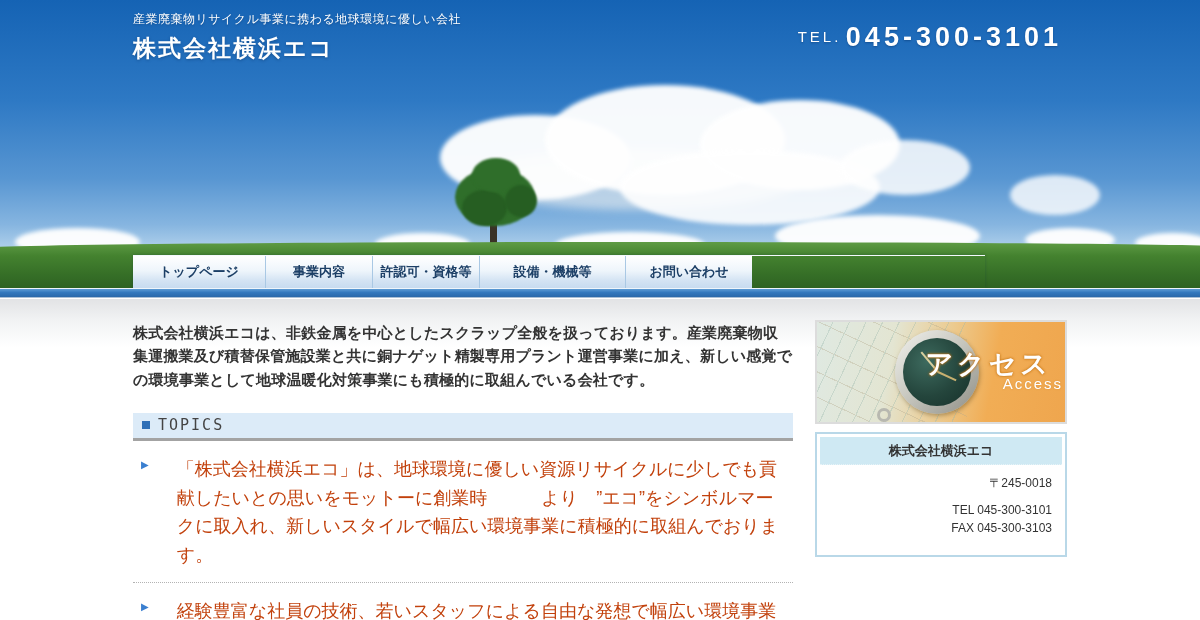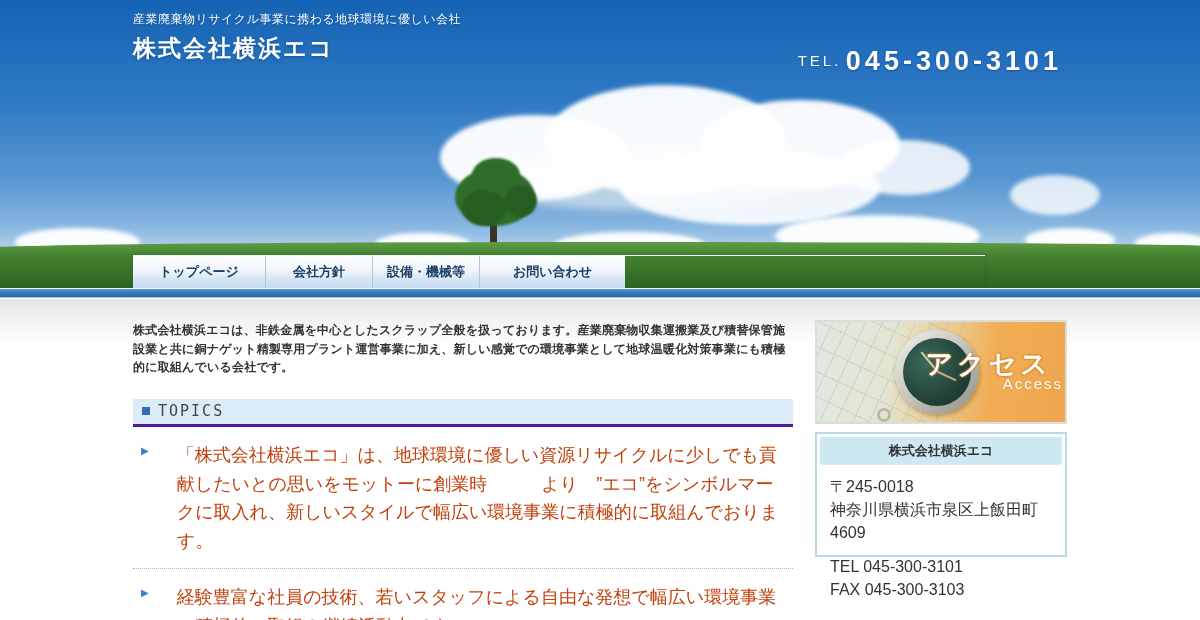--- a/index.html
+++ b/index.html
@@ -17,21 +17,21 @@
   .tree-trunk { position:absolute; width:7px; height:30px; background:#3a3226; border-radius:2px; }
   .grass { position:absolute; left:-30px; bottom:0; width:1260px; height:46px;
     background:linear-gradient(180deg,#5f9c45 0%,#44822f 30%,#366f27 70%,#2e6322 100%);
     border-radius:100% 100% 0 0 / 14px 10px 0 0; }
 
   
   .hdr-left { position:absolute; left:133px; top:11px; color:#fff; }
   .tagline { font-size:12px; letter-spacing:.5px; text-shadow:0 1px 2px rgba(0,40,90,.4); }
   .company { margin-top:5px; font-size:23px; font-weight:bold; letter-spacing:2px; text-shadow:0 1px 3px rgba(0,40,90,.4); }
   .hdr-right { position:absolute; right:138px; top:22px; color:#fff; text-align:left; }
-  .tel-line { white-space:nowrap; text-shadow:0 1px 2px rgba(0,40,90,.4);margin-top:24px; }
+  .tel-line { white-space:nowrap; text-shadow:0 1px 2px rgba(0,40,90,.4); }
   .tel-label { font-size:15px; letter-spacing:3px; vertical-align:4px; }
   .tel-num { font-size:27px; font-weight:bold; letter-spacing:4px; }
   .hdr-addr { margin-top:3px; font-size:12px; letter-spacing:.5px; padding-left:10px; text-shadow:0 1px 2px rgba(0,40,90,.4); }
 
   
   .nav { position:absolute; left:133px; top:255px; width:852px; height:33px; display:flex;
     border-top:1px solid #f4f9fd; box-shadow:0 0 3px rgba(0,30,70,.25); }
   .nav-item { height:33px; line-height:32px; text-align:center; font-size:13px; font-weight:bold; color:#1c3f66;
     background:linear-gradient(180deg,#ffffff 0%,#eef5fb 45%,#d3e3f3 75%,#c5daef 100%);
     border-left:1px solid #a9c8e4; cursor:pointer; }
@@ -43,23 +43,23 @@
 
   .blue-bar { position:absolute; left:0; top:288px; width:1200px; height:10px;
     background:linear-gradient(180deg,#5d9bd4 0%,#3277bd 45%,#2a68a9 100%);
     border-top:1px solid #eef5fb; border-bottom:1px solid #a9bed4; }
 
   .content-bg { position:absolute; left:0; top:299px; width:1200px; height:321px;
     background:linear-gradient(180deg,#e2e3e5 0%,#f2f3f4 22px,#ffffff 48px); }
 
   
   .main-col { position:absolute; left:133px; top:321px; width:660px; }
-  .intro { font-size:12px; font-weight:bold; color:#333; line-height:1.55; letter-spacing:.2px; }
+  .intro { font-size:15px; font-weight:bold; color:#333; line-height:1.55; letter-spacing:.2px; }
   .section-header { margin-top:21px; height:28px; display:flex; align-items:center; padding-left:9px;
-    background:#dcebf8; border-bottom:3px solid #4c1d95; }
+    background:#dcebf8; border-bottom:3px solid #a3a3a3; }
   .sq-bullet { width:8px; height:8px; background:#2e6fb7; margin-right:8px; flex:none; }
   .section-title { font-family:"DejaVu Sans Mono","Liberation Mono",monospace; font-size:15px; color:#444; letter-spacing:2px; }
   .tp-item { display:flex; padding:14px 4px 12px 8px; border-bottom:1px dotted #b3b3b3; }
   .arrow-icon { color:#3a7fd0; font-size:10px; line-height:20px; margin-right:8px; flex:none; }
   .tp-text { font-size:18px; color:#c2410c; line-height:1.6;margin-left:20px; }
 
   
   .access-banner { position:absolute; left:815px; top:320px; width:252px; height:104px; cursor:pointer;
     border:2px solid #dcdcdc; overflow:hidden;
     background:linear-gradient(100deg,#dfe9e2 0%,#e3e5d2 30%,#ecca8e 52%,#f1ad55 70%,#efa64e 100%); }
@@ -79,21 +79,21 @@
     border:3px solid #b8b8b0; background:transparent; }
   .access-jp { position:absolute; right:13px; top:24px; font-size:27px; font-weight:bold; color:#fff;
     letter-spacing:4px; text-shadow:0 0 3px #c87818,0 0 2px #c87818; }
   .access-en { position:absolute; right:2px; top:53px; font-size:15px; color:#fff; letter-spacing:2px;
     text-shadow:0 0 2px #d89038; }
 
   .info-box { position:absolute; left:815px; top:432px; width:252px; height:125px; background:#fff;
     border:2px solid #b9d8e8; padding:3px; }
   .info-title { background:#cfe9f3; height:28px; line-height:28px; text-align:center;
     font-size:13px; font-weight:bold; color:#333; border-bottom:1px dotted #e8f4f8; }
-  .info-body { padding:10px 10px; font-size:16px; color:#333; line-height:1.45; }
+  .info-body { padding:10px 10px; font-size:12px; color:#333; line-height:1.45;text-align:right; }
   .info-gap { height:10px; }
 </style>
 </head>
 <body>
 
 <div class="page">
 
   <div class="hero">
 
     <div class="cloud-shade" style="left:470px;top:150px;width:330px;height:60px;"></div>
@@ -125,21 +125,22 @@
     </div>
     <div class="hdr-right">
       <div class="tel-line">
         <span class="tel-label">TEL.</span>
         <span class="tel-num">045-300-3101</span>
       </div>
     </div>
 
     <div class="nav">
       <div class="nav-item">トップページ</div>
-      <div class="nav-item">会社方針</div>
+      <div class="nav-item">事業内容</div>
+      <div class="nav-item">許認可・資格等</div>
       <div class="nav-item">設備・機械等</div>
       <div class="nav-item">お問い合わせ</div>
     </div>
   </div>
 
   <div class="blue-bar"></div>
   <div class="content-bg"></div>
 
   <div class="main-col">
     <p class="intro">株式会社横浜エコは、非鉄金属を中心としたスクラップ全般を扱っております。産業廃棄物収集運搬業及び積替保管施設業と共に銅ナゲット精製専用プラント運営事業に加え、新しい感覚での環境事業として地球温暖化対策事業にも積極的に取組んでいる会社です。</p>
@@ -176,20 +177,19 @@
     </div>
     <div class="compass-crown"></div>
     <div class="access-jp">アクセス</div>
     <div class="access-en">Access</div>
   </div>
 
   <div class="info-box">
     <div class="info-title">株式会社横浜エコ</div>
     <div class="info-body">
       <div>〒245-0018</div>
-      <div>神奈川県横浜市泉区上飯田町4609</div>
       <div class="info-gap"></div>
       <div>TEL 045-300-3101</div>
       <div>FAX 045-300-3103</div>
     </div>
   </div>
 
 </div>
 
 </body></html>

